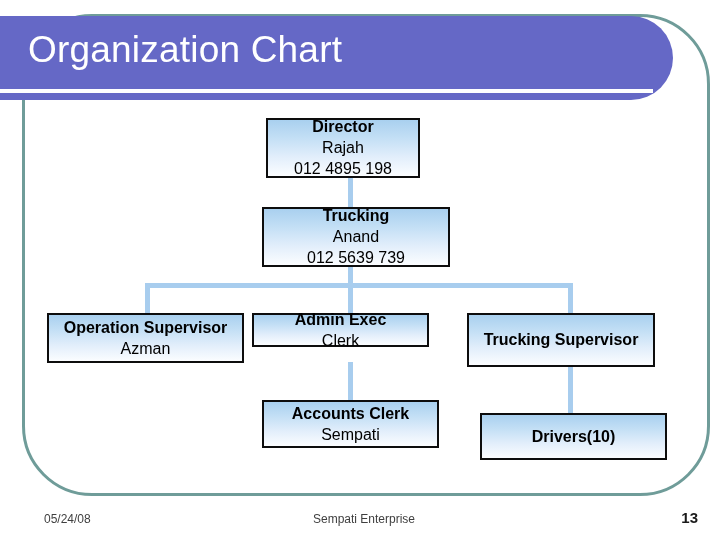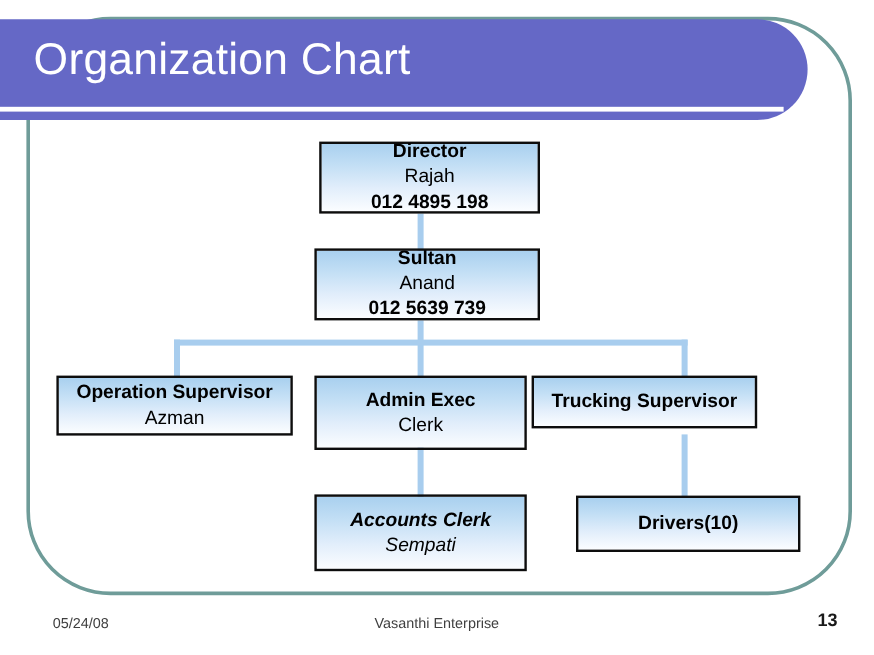--- a/index.html
+++ b/index.html
@@ -92,21 +92,21 @@
   }
   .node .person {
     font-size: 16px;
     line-height: 21px;
     font-weight: normal;
     white-space: nowrap;
   }
   .node .phone {
     font-size: 16px;
     line-height: 21px;
-    font-weight: bold;
+    font-weight: normal;
     white-space: nowrap;
   }
   .node.single .role { font-size: 16px; }
 
   
   .footer-date {
     position: absolute;
     left: 44px;
     top: 512px;
     font-size: 12px;
@@ -150,52 +150,52 @@
   <div class="conn conn-h" style="left:145px; top:283px; width:428px;"></div>
 
   <div class="conn conn-v" style="left:145px; top:283px; height:32px;"></div>
 
   <div class="conn conn-v" style="left:568px; top:283px; height:32px;"></div>
 
   <div class="conn conn-v" style="left:348px; top:362px; height:54px;"></div>
 
   <div class="conn conn-v" style="left:568px; top:362px; height:58px;"></div>
 
-  <div class="node" style="left:266px; top:118px; width:184px; height:60px;">
+  <div class="node" style="left:266px; top:118px; width:154px; height:60px;">
     <div class="role">Director</div>
     <div class="person">Rajah</div>
     <div class="phone">012 4895 198</div>
   </div>
 
   <div class="node" style="left:262px; top:207px; width:188px; height:60px;">
-    <div class="role">Sultan</div>
+    <div class="role">Trucking</div>
     <div class="person">Anand</div>
     <div class="phone">012 5639 739</div>
   </div>
 
   <div class="node" style="left:47px; top:313px; width:197px; height:50px;">
     <div class="role">Operation Supervisor</div>
     <div class="person">Azman</div>
   </div>
 
-  <div class="node" style="left:262px; top:313px; width:177px; height:62px;">
+  <div class="node" style="left:252px; top:313px; width:177px; height:34px;">
     <div class="role">Admin Exec</div>
     <div class="person">Clerk</div>
   </div>
 
-  <div class="node" style="left:443px; top:313px; width:188px; height:44px;">
+  <div class="node" style="left:467px; top:313px; width:188px; height:54px;">
     <div class="role">Trucking Supervisor</div>
   </div>
 
-  <div class="node" style="left:262px; top:412px; width:177px; height:64px;font-style:italic;">
+  <div class="node" style="left:262px; top:400px; width:177px; height:48px;">
     <div class="role">Accounts Clerk</div>
     <div class="person">Sempati</div>
   </div>
 
   <div class="node single" style="left:480px; top:413px; width:187px; height:47px;">
     <div class="role">Drivers(10)</div>
   </div>
 
   <div class="footer-date">05/24/08</div>
-  <div class="footer-center">Vasanthi Enterprise</div>
+  <div class="footer-center">Sempati Enterprise</div>
   <div class="footer-page">13</div>
 
 </div>
 
 </body></html>

